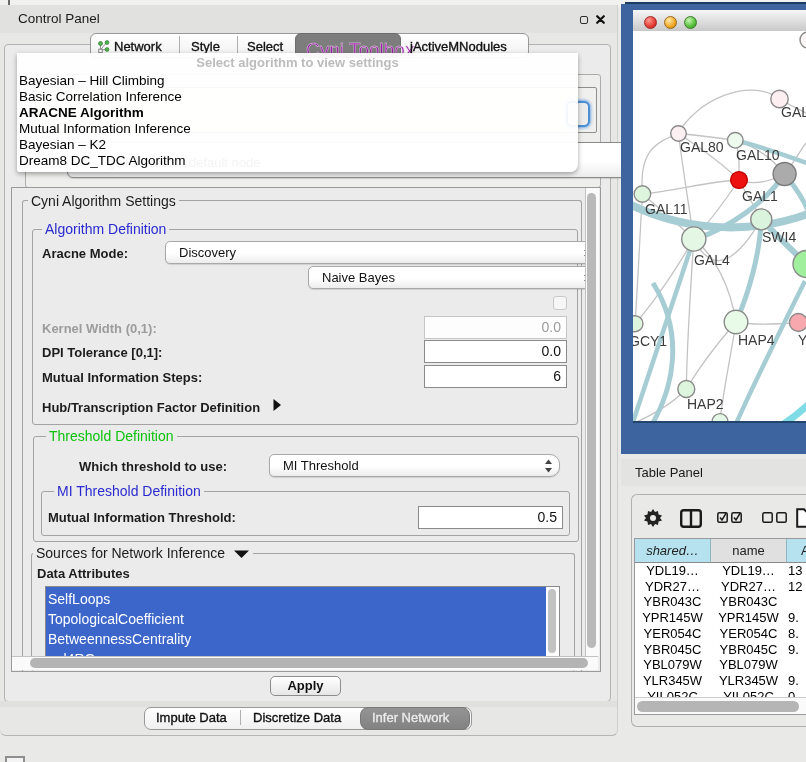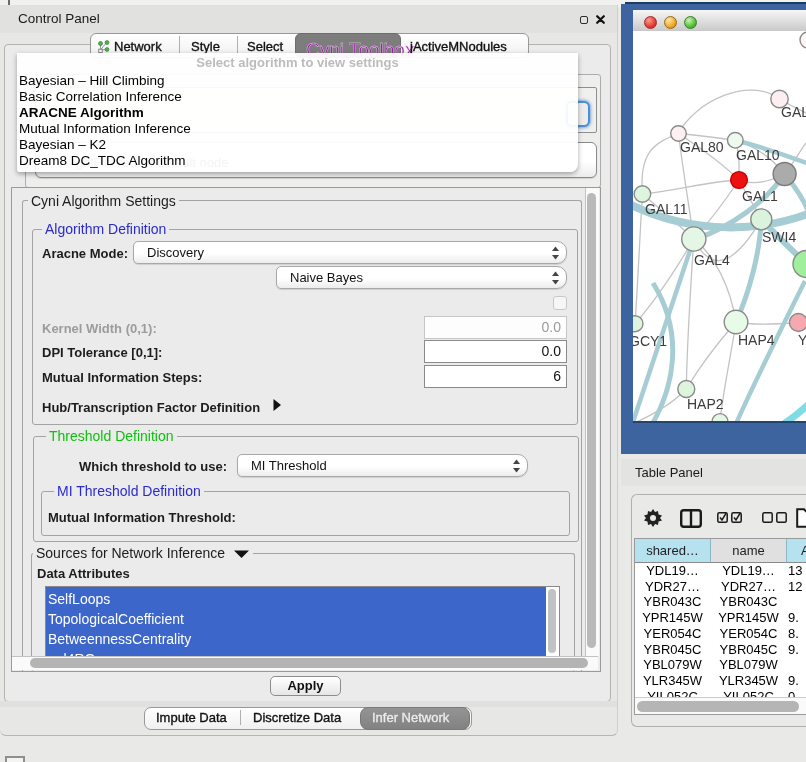--- a/index.html
+++ b/index.html
@@ -3,21 +3,21 @@
 <meta charset="utf-8">
 <style>
   html,body{margin:0;padding:0;}
   #app{position:relative;width:806px;height:762px;background:#e9e9e8;overflow:hidden;
        font-family:"Liberation Sans", sans-serif;}
   .abs{position:absolute;}
   .lbl{font-size:13px;font-weight:bold;color:#1c1c1c;white-space:nowrap;}
   .fs{position:absolute;border:1px solid #a3a3a3;border-radius:3px;}
   .fslbl{position:absolute;background:#ebebeb;padding:0 3px;font-size:14px;color:#1c1c1c;white-space:nowrap;}
   .combo{position:absolute;background:linear-gradient(#ffffff 55%,#ececec);border:1px solid #a8a8a8;
-         border-radius:5px 10px 10px 5px;box-shadow:0 1px 1px rgba(0,0,0,0.12);}
+         border-radius:5px 10px 10px 5px;box-shadow:0 1px 1px rgba(0,0,0,0.12);margin-left:32px;}
   .combo .ct{position:absolute;top:3px;font-size:13px;color:#111;white-space:nowrap;}
   .tfield{position:absolute;background:#fff;border:1px solid #8a8a8a;font-size:14px;color:#111;
           text-align:right;}
   .tfield span{position:absolute;right:5px;top:2px;white-space:nowrap;}
 </style>
 </head>
 <body>
 <div id="app">
 
   <div class="abs" style="left:0;top:0;width:806px;height:7px;background:#f1f1f0;"></div>
@@ -117,20 +117,23 @@
     <span class="ct" style="left:13px;">MI Threshold</span>
     <svg style="position:absolute;right:6px;top:4px;" width="9" height="14" viewBox="0 0 9 14">
       <path d="M4.5 0.5 L8 5 L1 5 Z" fill="#444"></path>
         <path d="M4.5 13.5 L8 9 L1 9 Z" fill="#444"></path>
     </svg>
   </div>
 
   <div class="fs" style="left:41px;top:491px;width:527px;height:43px;"></div>
   <div class="fslbl" style="left:54px;top:483px;color:#2a2ad0;">MI Threshold Definition</div>
   <div class="lbl" style="position:absolute;left:48px;top:510px;">Mutual Information Threshold:</div>
+  <div class="tfield" style="left:418px;top:506px;width:143px;height:21px;">
+      <span>0.5</span>
+    </div>
 
   <div class="fs" style="left:31px;top:553px;width:542px;height:117px;border-bottom:none;"></div>
   <div class="fslbl" style="left:33px;top:545px;">Sources for Network Inference&nbsp;&nbsp;<svg width="17" height="10" viewBox="0 0 17 10" style="vertical-align:-1px;">
         <path d="M1 1.5 L16 1.5 L8.5 9 Z" fill="#111"></path>
       </svg></div>
   <div class="lbl" style="position:absolute;left:37px;top:566px;">Data Attributes</div>
 
   <div class="abs" style="left:45px;top:586px;width:513px;height:71px;background:#fff;border:1px solid #8a8a8a;"></div>
   <div class="abs" style="left:46px;top:587px;width:500px;height:69px;background:#3c66ca;"></div>
   <div class="abs" style="left:48px;top:589px;font-size:14px;color:#fff;line-height:20px;white-space:pre;">SelfLoops
@@ -279,21 +282,21 @@
   <svg class="abs" style="left:762px;top:512px;" width="25" height="11" viewBox="0 0 25 11">
     <rect x="0.8" y="0.8" width="9.4" height="9.4" rx="1.5" fill="none" stroke="#1a1a1a" stroke-width="1.5"></rect>
     <rect x="14.8" y="0.8" width="9.4" height="9.4" rx="1.5" fill="none" stroke="#1a1a1a" stroke-width="1.5"></rect>
   </svg>
   <svg class="abs" style="left:796px;top:508px;" width="12" height="20" viewBox="0 0 12 20">
     <path d="M1.2 1.2 L8 1.2 L11.5 5 L11.5 18.8 L1.2 18.8 Z" fill="#fff" stroke="#1a1a1a" stroke-width="2"></path>
   </svg>
 
   <div class="abs" style="left:634px;top:538px;width:172px;height:175px;background:#fff;border:1px solid #9a9a9a;border-right:none;overflow:hidden;">
     <div class="abs" style="left:0;top:0;width:75px;height:23px;background:#b6e1ef;border-right:1px solid #8fb6c4;border-bottom:1px solid #8a8a8a;
-         text-align:center;font-size:13px;color:#222;line-height:23px;">shared…</div>
+         text-align:center;font-size:13px;color:#222;line-height:23px;font-style:italic;">shared…</div>
     <div class="abs" style="left:76px;top:0;width:75px;height:23px;background:#e0e0e0;border-right:1px solid #8fb6c4;border-bottom:1px solid #8a8a8a;
          text-align:center;font-size:13px;color:#222;line-height:23px;">name</div>
     <div class="abs" style="left:152px;top:0;width:20px;height:23px;background:#b6e1ef;border-bottom:1px solid #8a8a8a;
          font-size:13px;color:#222;line-height:23px;padding-left:14px;">A</div>
     <div class="abs" style="left:0;top:24px;width:75px;font-size:13px;color:#000;line-height:15.7px;text-align:center;white-space:pre;">YDL19…
 YDR27…
 YBR043C
 YPR145W
 YER054C
 YBR045C

